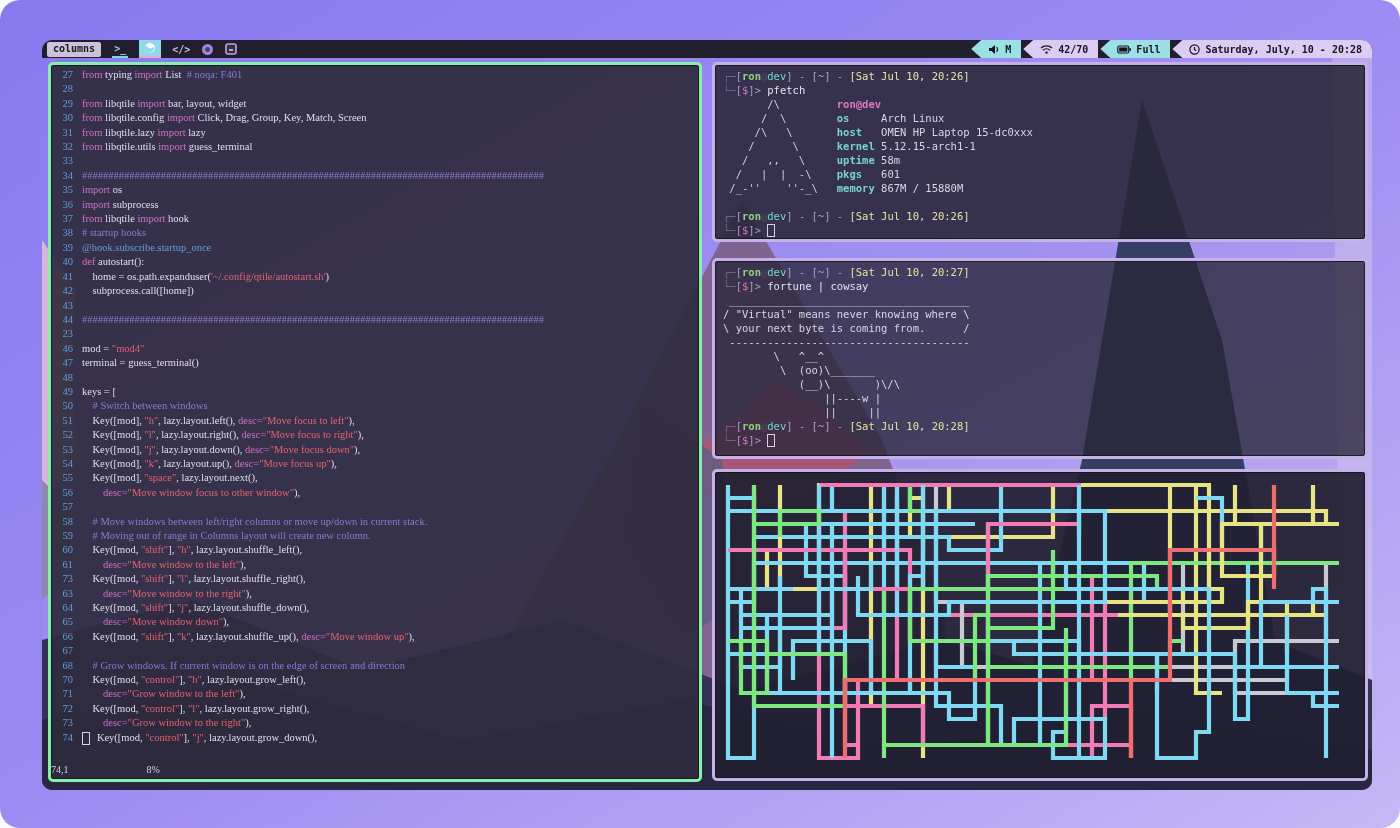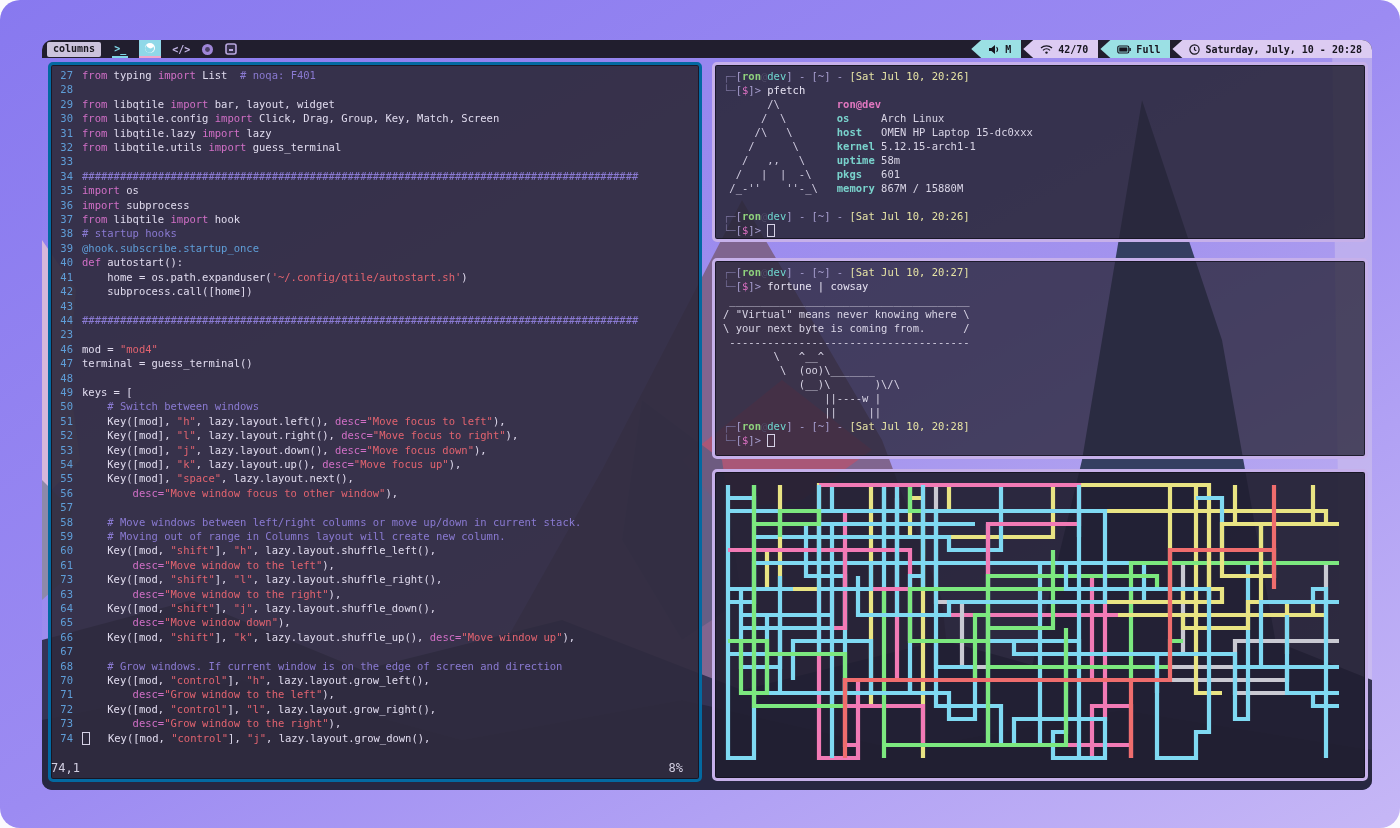--- a/index.html
+++ b/index.html
@@ -21,36 +21,36 @@
   .grp-code{color:#c3b6e4;font-weight:700;}
   .bar-right{margin-left:auto;display:flex;height:100%;align-items:stretch;}
   .seg{display:flex;align-items:center;gap:5px;padding:0 10px 0 17px;margin-left:2px;
     font-weight:700;color:#17151f;clip-path:polygon(0 50%,10px 0,100% 0,100% 100%,10px 100%);}
   .seg-cyan{background:#9be0e4;}
   .seg-lav{background:#dccbf2;}
 
   
   .win{position:absolute;box-sizing:border-box;border-radius:5px;overflow:hidden;
     box-shadow:inset 0 0 0 1px rgba(18,16,28,.75);}
-  .win-active{border:3px solid #0369a1;}
+  .win-active{border:3px solid #86efac;font-family:Liberation Serif, serif;}
   .win-inactive{border:3px solid #c6b0ea;}
   #vim-win{left:6px;top:22px;width:654px;height:720px;background:rgba(47,43,62,.93);}
   #term1{left:670px;top:22px;width:656px;height:180px;background:rgba(40,37,56,.88);}
   #term2{left:670px;top:218px;width:656px;height:201px;background:rgba(40,37,56,.78);}
   #pipes-win{left:670px;top:429px;width:656px;height:312px;background:rgba(33,31,49,.93);}
   #pipes-svg{width:100%;height:100%;display:block;}
 
   
   #vim-lines{padding:3px 0 0 4px;font-size:10.5px;line-height:14.4px;}
   .term-lines{padding:4px 8px;font-size:10.5px;line-height:14px;}
   .trow{display:flex;white-space:pre;}
   .lc{white-space:pre;}
   .ln{color:#5f9ed8;display:inline-block;width:18px;text-align:right;margin-right:9px;flex:none;}
-  .vim-status{position:absolute;bottom:4px;left:0;right:0;display:flex;justify-content:space-between;
-    font-size:12px;color:#d3cfe2;}
+  .vim-status{position:absolute;bottom:4px;left:0;right:0;display:flex;justify-content:flex-start;
+    font-size:10px;color:#d3cfe2;}
   .vim-status .pos{margin-right:78px;}
   .vim-status .pct{margin-right:16px;}
 
   
   .tk-kw{color:#d16fc6;}
   .tk-txt{color:#e0dbee;}
   .tk-cmt{color:#8a7ad2;}
   .tk-str{color:#e2636f;}
   .tk-blu{color:#5f9ed8;}
   .tk-cur,.tk-curh{display:inline-block;width:6px;height:11px;border:1px solid #d6d2e6;

